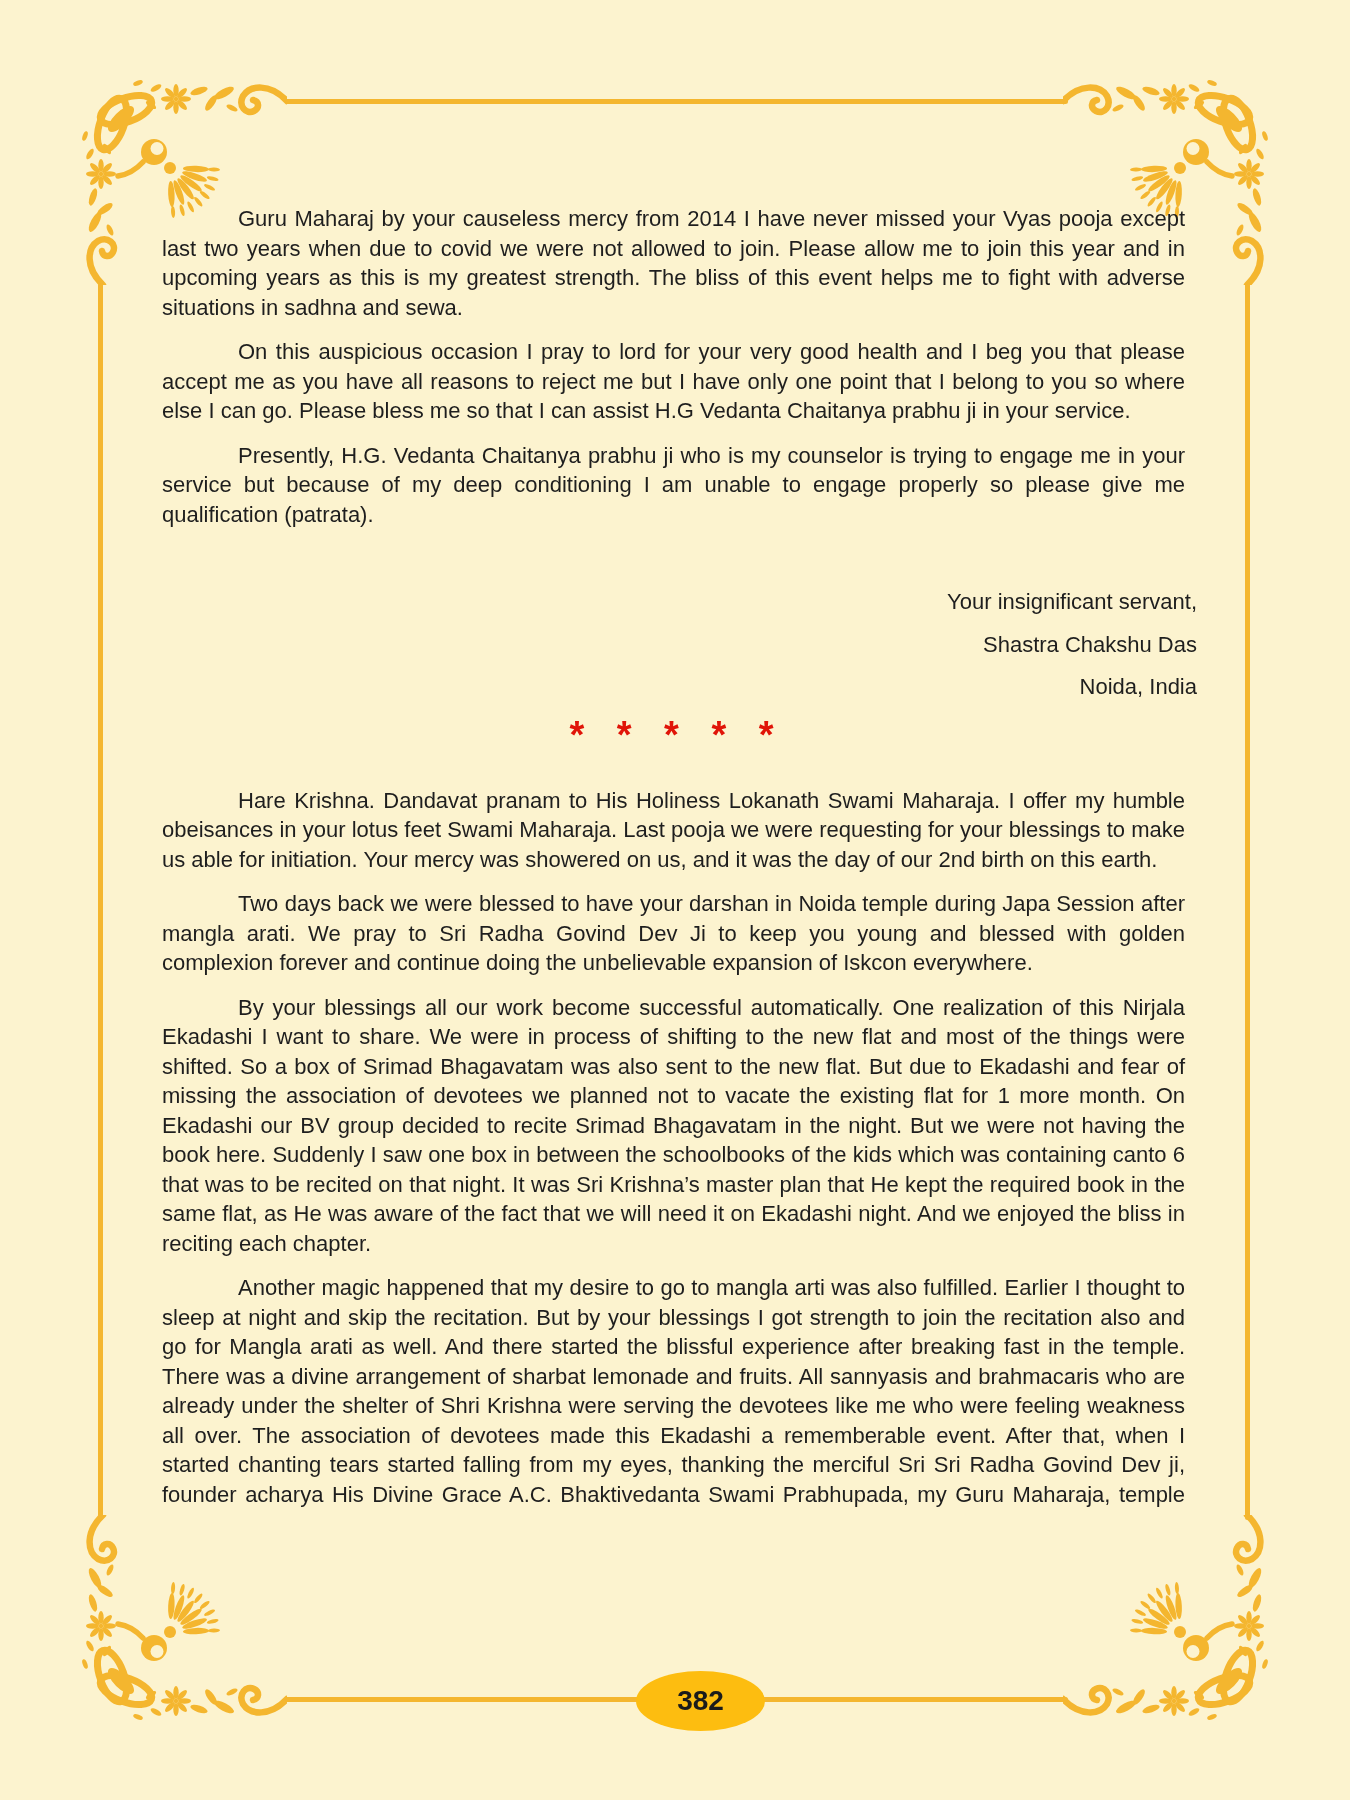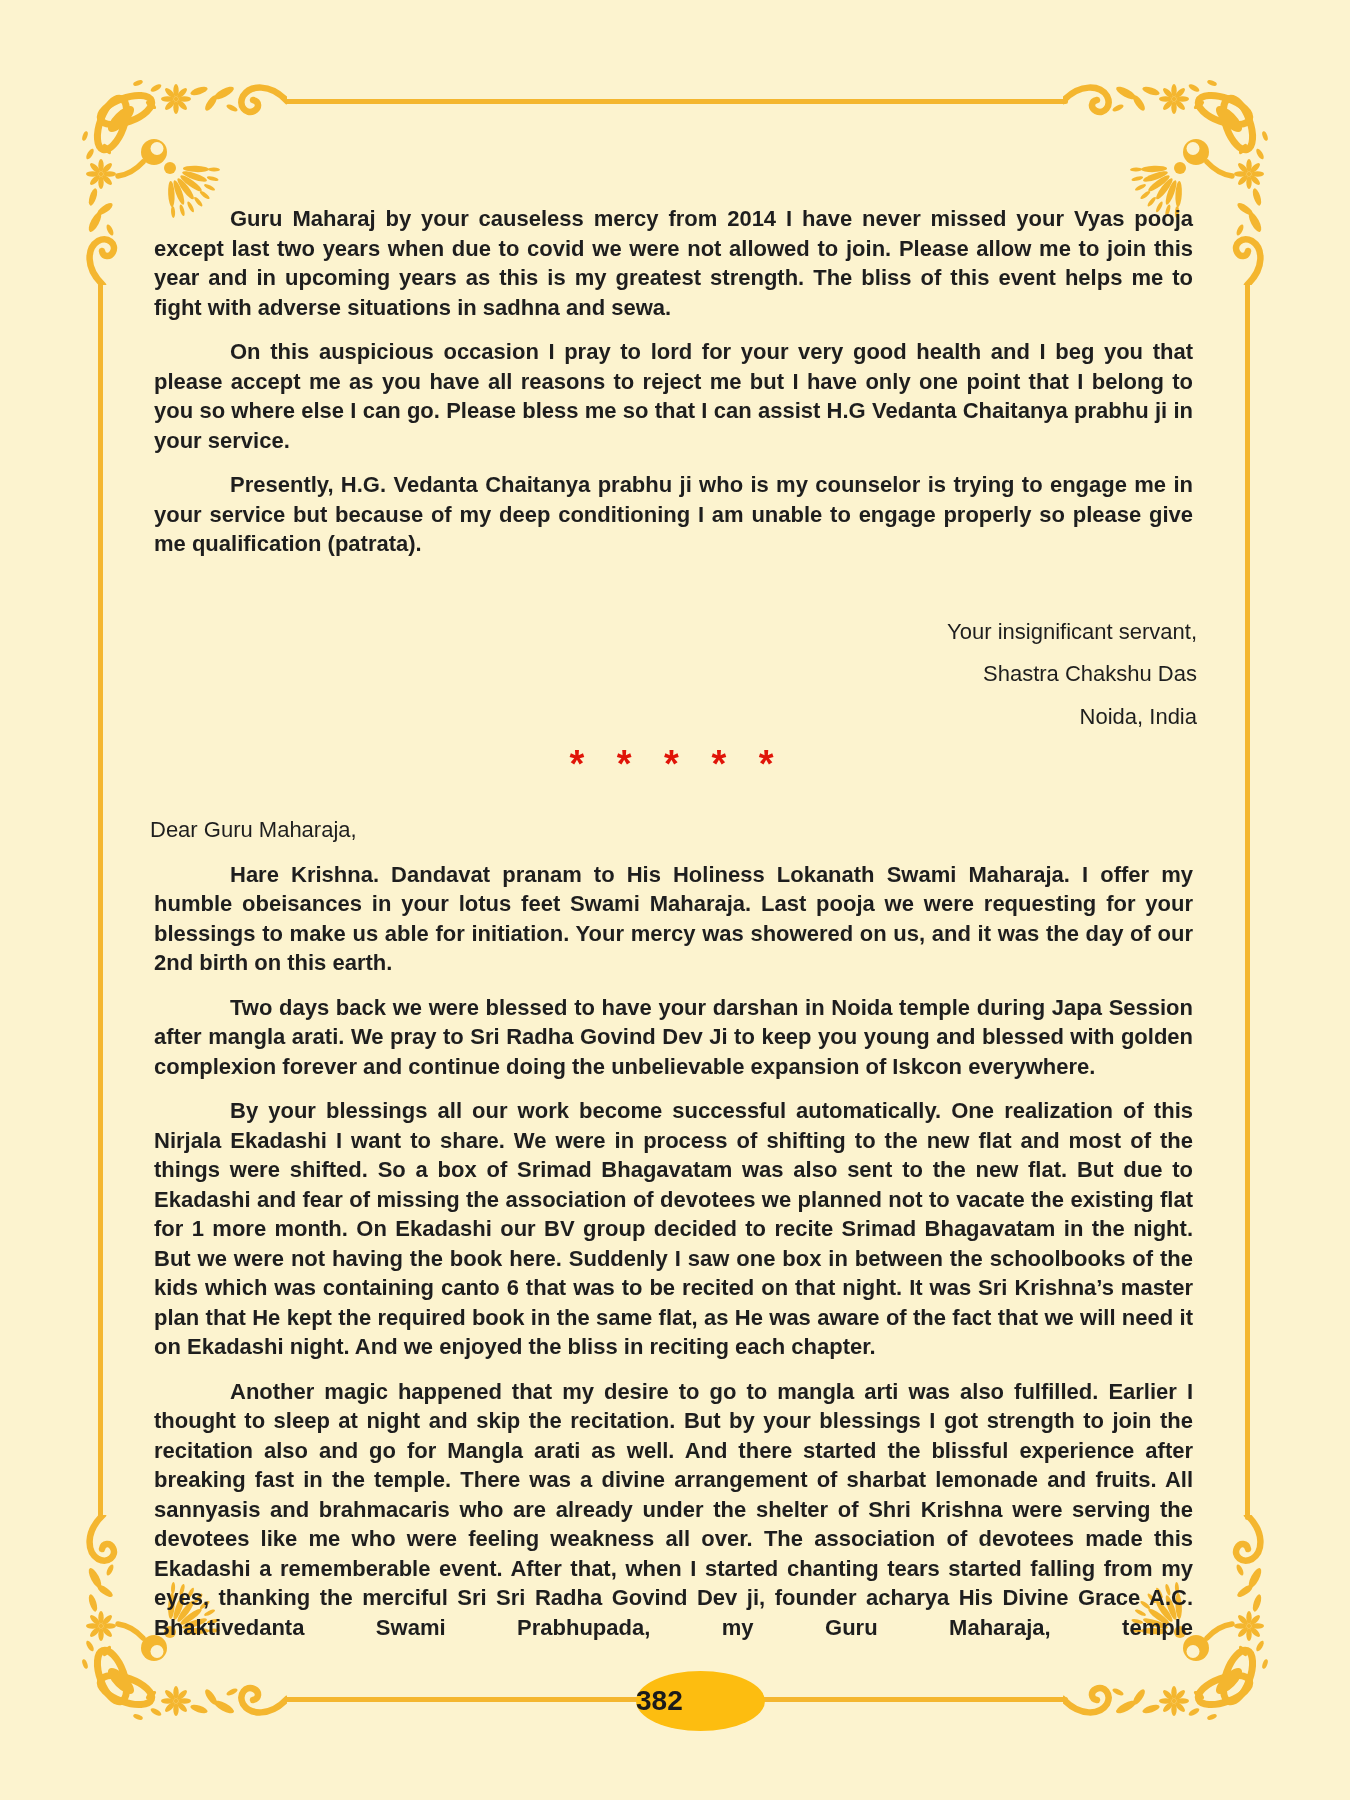--- a/index.html
+++ b/index.html
@@ -30,36 +30,36 @@
   .bline.bottom{left:285px;top:1697px;width:783px;height:5px;}
   .bline.left{left:98px;top:283px;width:5px;height:1237px;}
   .bline.right{left:1245px;top:283px;width:5px;height:1237px;}
 
   
   .content{
     position:absolute;left:150px;top:204px;width:1047px;
     font-size:22px;line-height:29.5px;color:var(--ink);
     text-align:justify;
   }
-  .para{margin:0 4px 15px;text-indent:76px;font-weight:bold;}
+  .para{margin:0 12px 15px;text-indent:76px;}
   .para.justify-last{text-align-last:justify;}
   .sig-block{margin-top:58px;}
   .sig{margin:0 0 13px;text-indent:0;text-align:right;}
   .separator{
     margin:0 0 31px;text-indent:0;text-align:center;
     color:var(--red);font-size:38px;line-height:40px;font-weight:bold;
     letter-spacing:4px;word-spacing:14px;
   }
   .salutation{margin:0 0 15px;text-indent:0;text-align:left;}
 
   
   .page-oval{
     position:absolute;left:636px;top:1671px;width:129px;height:60px;
     background:var(--oval);border-radius:50%;
-    display:flex;align-items:center;
+    display:flex;align-items:center;justify-content:center;
     font-size:28px;font-weight:600;color:#1B1B1B;
   }
 </style>
 </head>
 <body>
 
 <div class="page">
 
   <svg width="0" height="0" style="position:absolute" aria-hidden="true" xmlns="http://www.w3.org/2000/svg" xmlns:xlink="http://www.w3.org/1999/xlink">
     <defs>
@@ -156,21 +156,20 @@
     <p class="para">Presently, H.G. Vedanta Chaitanya prabhu ji who is my counselor is trying to engage me in your service but because of my deep conditioning I am unable to engage properly so please give me qualification (patrata).</p>
 
     <div class="sig-block">
       <p class="sig">Your insignificant servant,</p>
       <p class="sig">Shastra Chakshu Das</p>
       <p class="sig">Noida, India</p>
     </div>
 
     <p class="separator">* * * * *</p>
 
-    <p class="salutation">Dear Guru Maharaja,</p>
     <p class="para">Hare Krishna. Dandavat pranam to His Holiness Lokanath Swami Maharaja. I offer my humble obeisances in your lotus feet Swami Maharaja. Last pooja we were requesting for your blessings to make us able for initiation. Your mercy was showered on us, and it was the day of our 2nd birth on this earth.</p>
     <p class="para">Two days back we were blessed to have your darshan in Noida temple during Japa Session after mangla arati. We pray to Sri Radha Govind Dev Ji to keep you young and blessed with golden complexion forever and continue doing the unbelievable expansion of Iskcon everywhere.</p>
     <p class="para">By your blessings all our work become successful automatically. One realization of this Nirjala Ekadashi I want to share. We were in process of shifting to the new flat and most of the things were shifted. So a box of Srimad Bhagavatam was also sent to the new flat. But due to Ekadashi and fear of missing the association of devotees we planned not to vacate the existing flat for 1 more month. On Ekadashi our BV group decided to recite Srimad Bhagavatam in the night. But we were not having the book here. Suddenly I saw one box in between the schoolbooks of the kids which was containing canto 6 that was to be recited on that night. It was Sri Krishna’s master plan that He kept the required book in the same flat, as He was aware of the fact that we will need it on Ekadashi night. And we enjoyed the bliss in reciting each chapter.</p>
     <p class="para justify-last">Another magic happened that my desire to go to mangla arti was also fulfilled. Earlier I thought to sleep at night and skip the recitation. But by your blessings I got strength to join the recitation also and go for Mangla arati as well. And there started the blissful experience after breaking fast in the temple. There was a divine arrangement of sharbat lemonade and fruits. All sannyasis and brahmacaris who are already under the shelter of Shri Krishna were serving the devotees like me who were feeling weakness all over. The association of devotees made this Ekadashi a rememberable event. After that, when I started chanting tears started falling from my eyes, thanking the merciful Sri Sri Radha Govind Dev ji, founder acharya His Divine Grace A.C. Bhaktivedanta Swami Prabhupada, my Guru Maharaja, temple</p>
   </main>
 
   <div class="page-oval">
     <span>382</span>
   </div>
 

